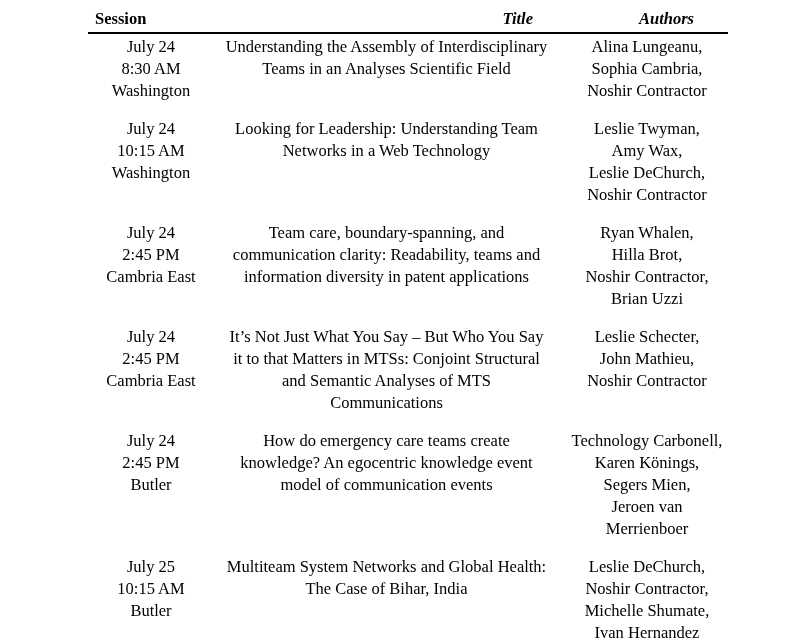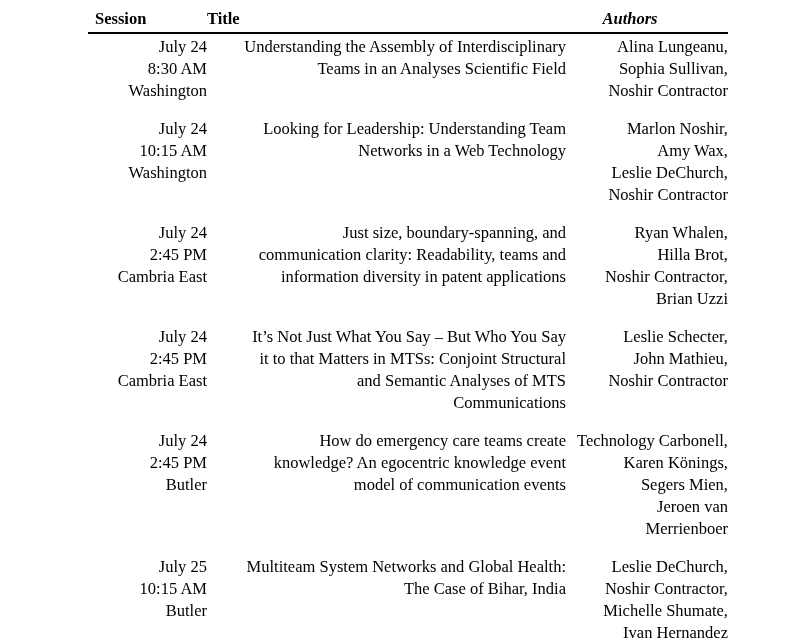--- a/index.html
+++ b/index.html
@@ -24,38 +24,39 @@
   table.schedule {
     border-collapse: collapse;
     table-layout: fixed;
     width: 640px;
   }
   th, td {
     padding: 0;
     vertical-align: top;
     font-size: 16.5px;
     line-height: 22px;
-    text-align: right;
+    text-align: center;
   }
   thead th {
     font-weight: bold;
     border-bottom: 2px solid #000000;
     padding-bottom: 2px;
   }
   .th-session {
     text-align: left;
     padding-left: 7px;
     font-style: normal;
   }
   .th-title {
-    text-align: left;
+    text-align: right;
+    font-style: italic;
     padding-right: 33px;
   }
   .th-authors {
-    text-align: center;
+    text-align: right;
     font-style: italic;
     padding-right: 34px;
   }
   tbody td {
     padding-top: 2px;
     padding-bottom: 14px;
   }
   tbody tr:last-child td {
     padding-bottom: 0;
   }
@@ -89,51 +90,51 @@
             <div class="line">July 24</div>
             <div class="line">8:30 AM</div>
             <div class="line">Washington</div>
           </td>
     <td class="cell title-cell">
             <div class="line">Understanding the Assembly of Interdisciplinary</div>
             <div class="line">Teams in an Analyses Scientific Field</div>
           </td>
     <td class="cell authors-cell">
             <div class="line">Alina Lungeanu,</div>
-            <div class="line">Sophia Sullivan,</div>
+            <div class="line">Sophia Cambria,</div>
             <div class="line">Noshir Contractor</div>
           </td>
   </tr>
 
   <tr class="session-row">
     <td class="cell session-cell">
             <div class="line">July 24</div>
             <div class="line">10:15 AM</div>
             <div class="line">Washington</div>
           </td>
     <td class="cell title-cell">
             <div class="line">Looking for Leadership: Understanding Team</div>
             <div class="line">Networks in a Web Technology</div>
           </td>
     <td class="cell authors-cell">
-            <div class="line">Marlon Noshir,</div>
+            <div class="line">Leslie Twyman,</div>
             <div class="line">Amy Wax,</div>
             <div class="line">Leslie DeChurch,</div>
             <div class="line">Noshir Contractor</div>
           </td>
   </tr>
 
   <tr class="session-row">
     <td class="cell session-cell">
             <div class="line">July 24</div>
             <div class="line">2:45 PM</div>
             <div class="line">Cambria East</div>
           </td>
     <td class="cell title-cell">
-            <div class="line">Just size, boundary-spanning, and</div>
+            <div class="line">Team care, boundary-spanning, and</div>
             <div class="line">communication clarity: Readability, teams and</div>
             <div class="line">information diversity in patent applications</div>
           </td>
     <td class="cell authors-cell">
             <div class="line">Ryan Whalen,</div>
             <div class="line">Hilla Brot,</div>
             <div class="line">Noshir Contractor,</div>
             <div class="line">Brian Uzzi</div>
           </td>
   </tr>

